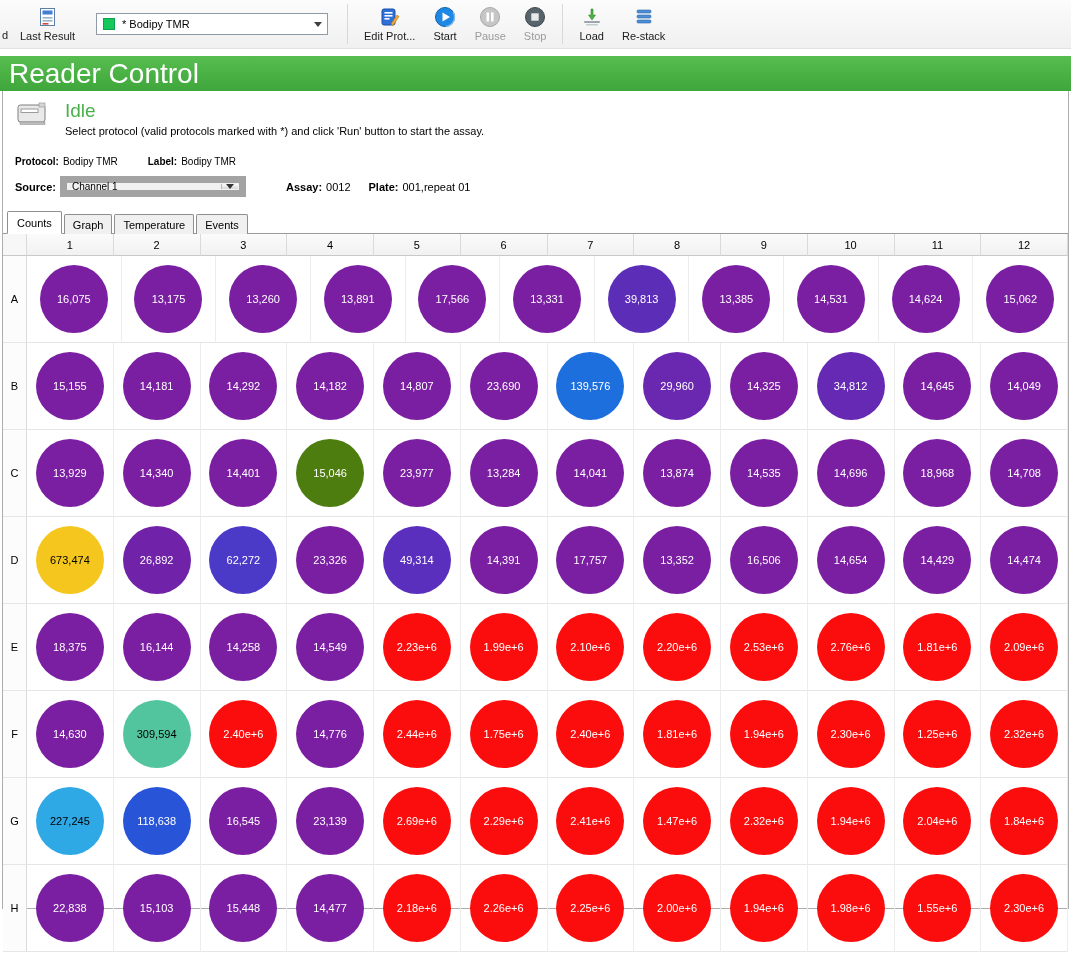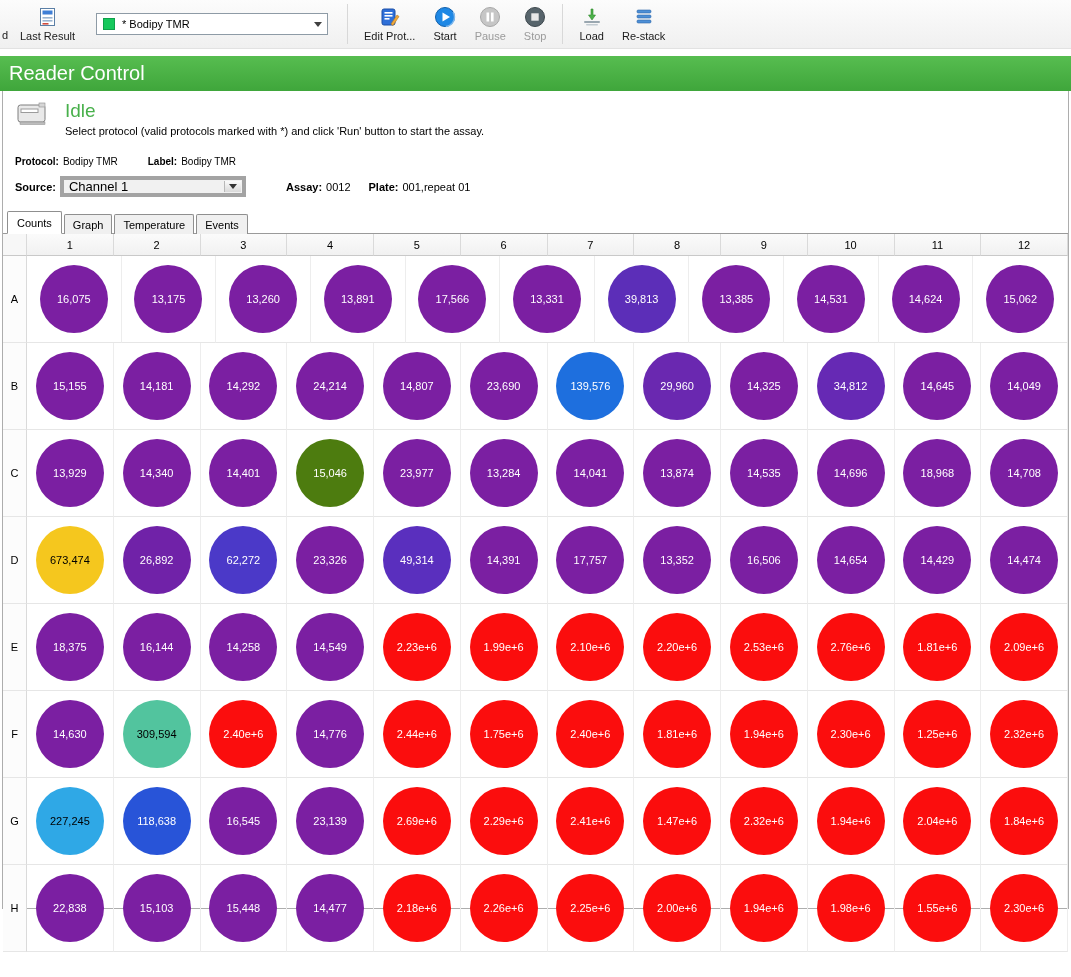--- a/index.html
+++ b/index.html
@@ -16,37 +16,37 @@
   .tb-btn.disabled { color:#9b9b9b; }
   .tb-sep { width:1px; height:40px; background:#D8D8D8; margin:0 7px; }
   .proto-select { width:232px; height:22px; border:1px solid #8E9BA6; background:#fff; margin:0 12px;
                   display:flex; align-items:center; font-size:11px; padding:0 6px; position:relative; }
   .proto-select .swatch { width:12px; height:12px; background:#16C85C; border:1px solid #0EA04A; margin-right:7px; }
   .proto-select .arr { position:absolute; right:5px; top:8px; width:0; height:0;
                        border-left:4px solid transparent; border-right:4px solid transparent; border-top:5px solid #404040; }
 
   
   .title-bar { height:35px; margin-top:7px; background:linear-gradient(#57BD50,#3FA63B);
-               color:#fff; font-size:20px; display:flex; align-items:center; padding-left:9px; }
+               color:#fff; font-size:28px; display:flex; align-items:center; padding-left:9px; }
 
   
   .panel { margin:0 2px; border-left:1px solid #ADADAD; border-right:1px solid #ADADAD; border-bottom:1px solid #ADADAD;
            height:818px; background:#fff; display:flex; flex-direction:column; }
   .status-row { display:flex; align-items:flex-start; padding:9px 0 0 12px; }
   .status-text { margin-left:14px; }
   .idle { font-size:19px; color:#48B04B; line-height:22px; }
   .instruction { font-size:11px; color:#000; margin-top:3px; }
   .red-line { height:2px; background:#7E0202; margin:8px 6px 0 6px; }
 
   .info-line1 { display:flex; font-size:10px; margin:11px 0 0 12px; align-items:baseline; }
   .info-line2 { display:flex; font-size:11px; margin:9px 0 0 12px; align-items:center; }
   .b { font-weight:bold; margin-right:4px; }
   .gap30 { margin-left:30px; } .gap40 { margin-left:40px; } .gap18 { margin-left:18px; } .gap10 { }
-  .combo { width:186px; height:21px; border:4px solid #a3a3a3; background:#F1F1F1;
-           display:flex; align-items:center; font-size:13px; padding-left:5px; position:relative; }
+  .combo { width:186px; height:21px; border:7px solid #a3a3a3; background:#F1F1F1;
+           display:flex; align-items:center; font-size:10px; padding-left:5px; position:relative; }
   .combo .cbtn { position:absolute; right:1px; top:1px; bottom:1px; width:17px;
                  background:linear-gradient(#FAFAFA,#D9D9D9); border-left:1px solid #B8B8B8;
                  display:flex; align-items:center; justify-content:center; }
   .combo .cbtn .arr { width:0;height:0;border-left:4px solid transparent;border-right:4px solid transparent;border-top:5px solid #333; }
 
   
   .tabs { display:flex; align-items:flex-end; margin:13px 0 0 4px; position:relative; z-index:2; }
   .tab { font-size:11px; padding:4px 8px 3px; border:1px solid #8F8F8F; border-bottom:none;
          background:#F0F0F0; margin-right:2px; border-radius:2px 2px 0 0; position:relative; top:1px; }
   .tab.active { background:#fff; padding:5px 9px 4px; top:1px; z-index:3; border-bottom:1px solid #fff; }
@@ -270,21 +270,21 @@
         <div class="pcell">
           <div class="well" style="background: rgb(123, 31, 162); color: rgb(255, 255, 255);">15,155</div>
         </div>
         <div class="pcell">
           <div class="well" style="background: rgb(123, 31, 162); color: rgb(255, 255, 255);">14,181</div>
         </div>
         <div class="pcell">
           <div class="well" style="background: rgb(123, 31, 162); color: rgb(255, 255, 255);">14,292</div>
         </div>
         <div class="pcell">
-          <div class="well" style="background: rgb(123, 31, 162); color: rgb(255, 255, 255);">24,214</div>
+          <div class="well" style="background: rgb(123, 31, 162); color: rgb(255, 255, 255);">14,182</div>
         </div>
         <div class="pcell">
           <div class="well" style="background: rgb(123, 31, 162); color: rgb(255, 255, 255);">14,807</div>
         </div>
         <div class="pcell">
           <div class="well" style="background: rgb(123, 31, 162); color: rgb(255, 255, 255);">23,690</div>
         </div>
         <div class="pcell">
           <div class="well" style="background: rgb(30, 111, 222); color: rgb(255, 255, 255);">139,576</div>
         </div>

